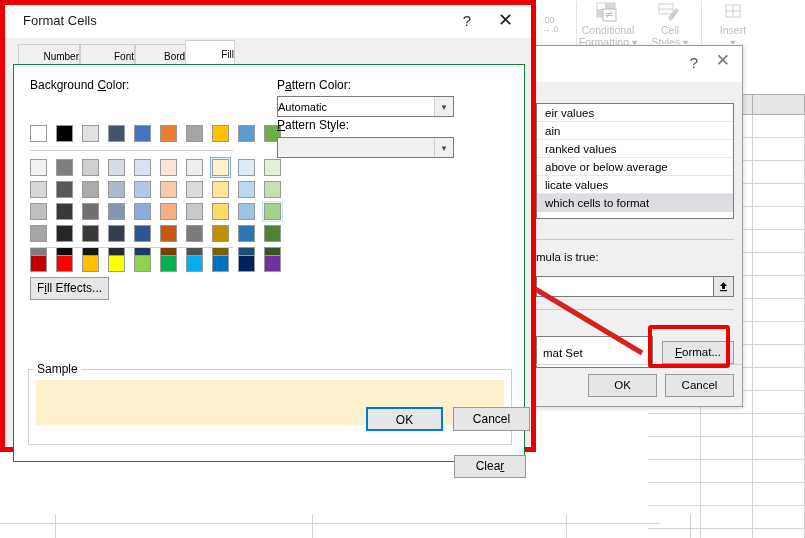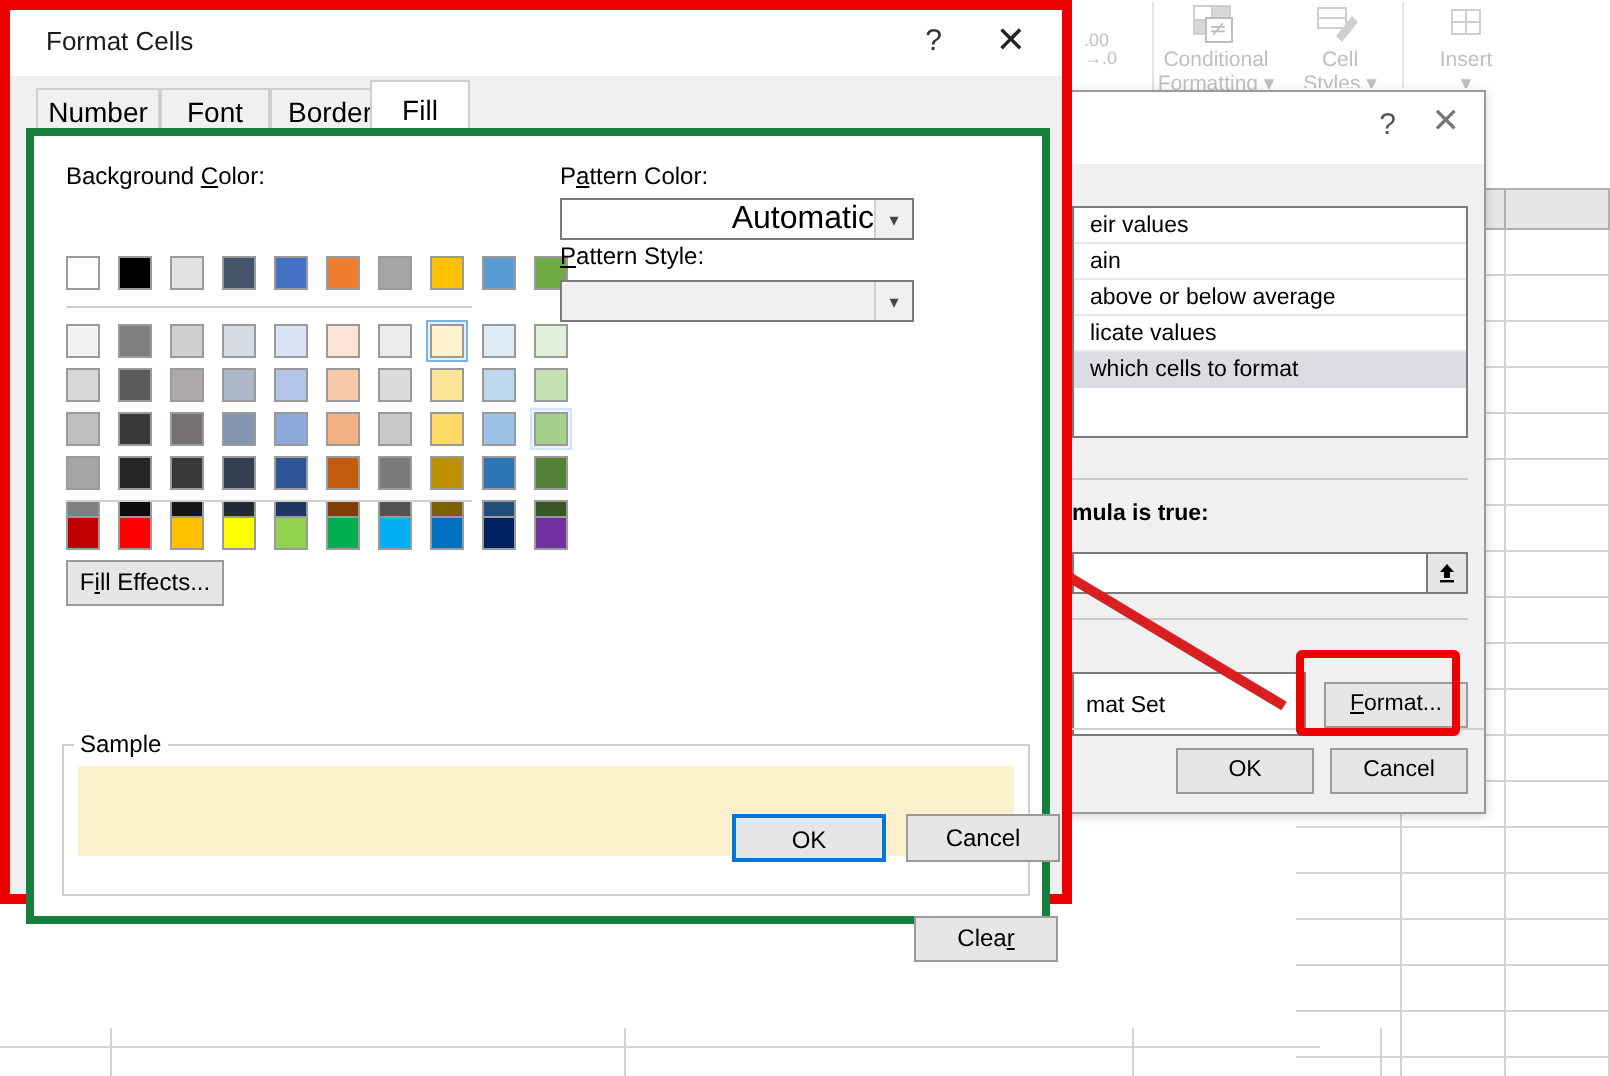--- a/index.html
+++ b/index.html
@@ -108,28 +108,28 @@
     border: 5px solid #ee0000; background: #f0f0f0;
   }
   .fc-title { height: 33px; background: #ffffff; position: relative; }
   .fc-title .t { position: absolute; left: 18px; top: 8px; font-size: 13px; color: #1a1a1a; }
   .fc-help { position: absolute; right: 60px; top: 7px; font-size: 15px; color: #333; }
   .fc-close { position: absolute; right: 18px; top: 5px; font-size: 18px; color: #222; line-height: 20px; }
 
   .fc-tabs { position: absolute; left: 0; top: 33px; right: 0; height: 26px; background: #f0f0f0; }
   .fc-tab {
     position: absolute; top: 6px; height: 26px; line-height: 23px;
-    font-size: 14px; color: #000; text-align: center;
+    font-size: 10px; color: #000; text-align: right;
     background: #f0f0f0; border: 1px solid #cfcfcf; border-bottom: none;
   }
   .fc-tab.active { background: #ffffff; border-color: #cfcfcf; top: 2px; height: 30px; line-height: 28px; }
 
   .fc-page {
     position: absolute; left: 8px; top: 59px; width: 512px; height: 398px;
-    background: #ffffff; border: 4px solid #15803d;
+    background: #ffffff; border: 1px solid #15803d;
   }
 
   .lbl { font-size: 12px; color: #000; }
   .lbl u { text-decoration: underline; }
 
   #bg-label { position: absolute; left: 16px; top: 13px; }
   #nocolor-btn {
     position: absolute; left: 16px; top: 32px; width: 180px; height: 20px;
     background: #fff; border: 1px solid #7a7a7a; text-align: center;
     font-size: 12px; line-height: 18px;
@@ -152,21 +152,21 @@
   }
   #fill-effects { left: 16px; top: 212px; width: 79px; }
   #more-colors { left: 104px; top: 212px; width: 92px; }
 
   #pat-color-label { position: absolute; left: 263px; top: 13px; }
   #pat-style-label { position: absolute; left: 263px; top: 53px; }
   .combo {
     position: absolute; height: 21px; background: #fff; border: 1px solid #7a7a7a;
     display: flex; align-items: center;
   }
-  .combo .val { flex: 1; text-align: right; font-size: 16px; }
+  .combo .val { flex: 1; text-align: left; font-size: 11px; }
   .combo .arrow {
     width: 19px; height: 19px; background: #f0f0f0; border-left: 1px solid #cfcfcf;
     display: flex; align-items: center; justify-content: center; color: #444; font-size: 9px;
   }
   #pat-color-combo { left: 263px; top: 31px; width: 177px; }
   #pat-style-combo { left: 263px; top: 72px; width: 177px; background: #f0f0f0; }
 
   #sample-group {
     position: absolute; left: 14px; top: 304px; width: 484px; height: 76px;
     border: 1px solid #cfcfcf;
@@ -286,26 +286,27 @@
 
 <div id="nfr-dialog">
   <div class="nfr-title">
     <span class="nfr-help">?</span>
     <span class="nfr-close">✕</span>
   </div>
   <div class="nfr-body">
     <div class="nfr-listbox">
       <div class="nfr-li">eir values</div>
       <div class="nfr-li">ain</div>
+      <div class="nfr-li">ranked values</div>
       <div class="nfr-li"> above or below average</div>
       <div class="nfr-li">licate values</div>
       <div class="nfr-li sel"> which cells to format</div>
     </div>
     <div class="nfr-sec"></div>
-    <div style="margin-top:11px;font-size:11.5px;font-weight:bold;white-space:nowrap">mula is true:</div>
+    <div style="margin-top:11px;font-size:11.5px;font-weight:normal;white-space:nowrap">mula is true:</div>
     <div class="nfr-edit-wrap">
       <div class="nfr-edit"></div>
       <div class="nfr-picker">
         <svg width="11" height="11" viewBox="0 0 11 11">
           <path d="M5.5 1 L9 5 L7 5 L7 8 L4 8 L4 5 L2 5 Z" fill="#000"></path>
           <rect x="2" y="9" width="7" height="1.2" fill="#000"></rect>
         </svg>
       </div>
     </div>
     <div style="margin-top:12px;border-top:1px solid #c9c9c9"></div>

